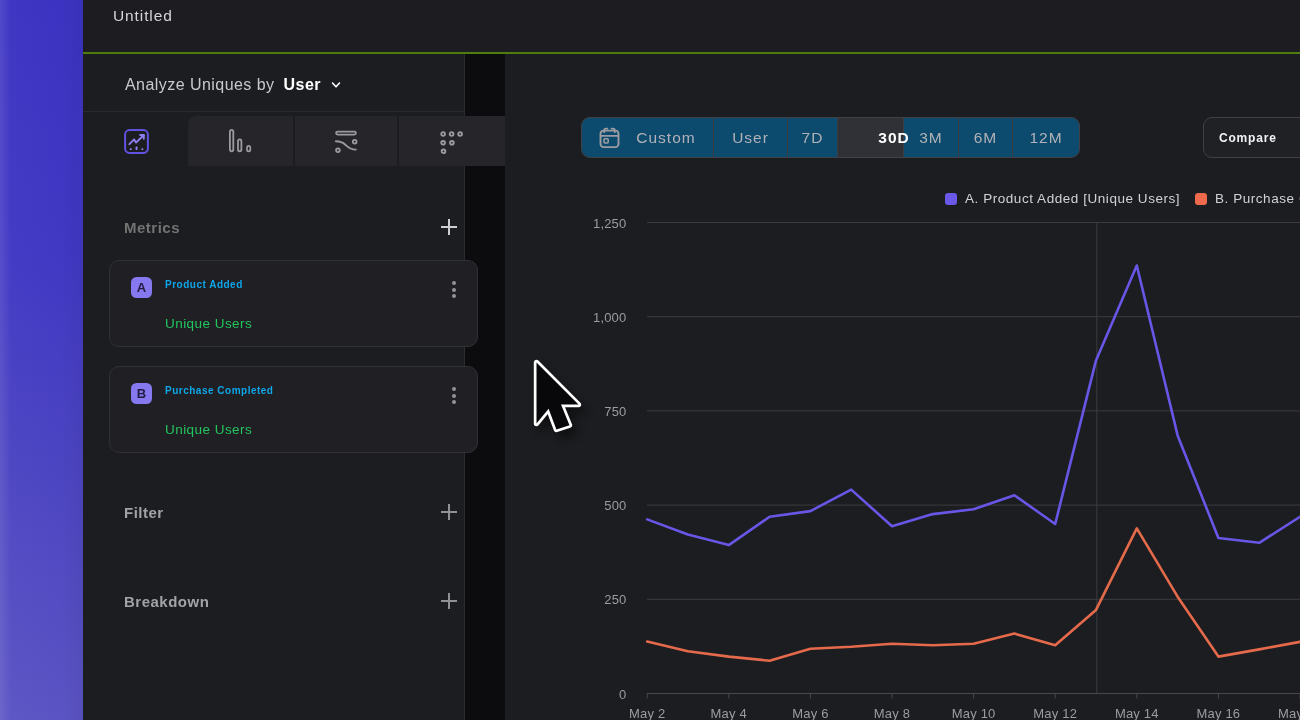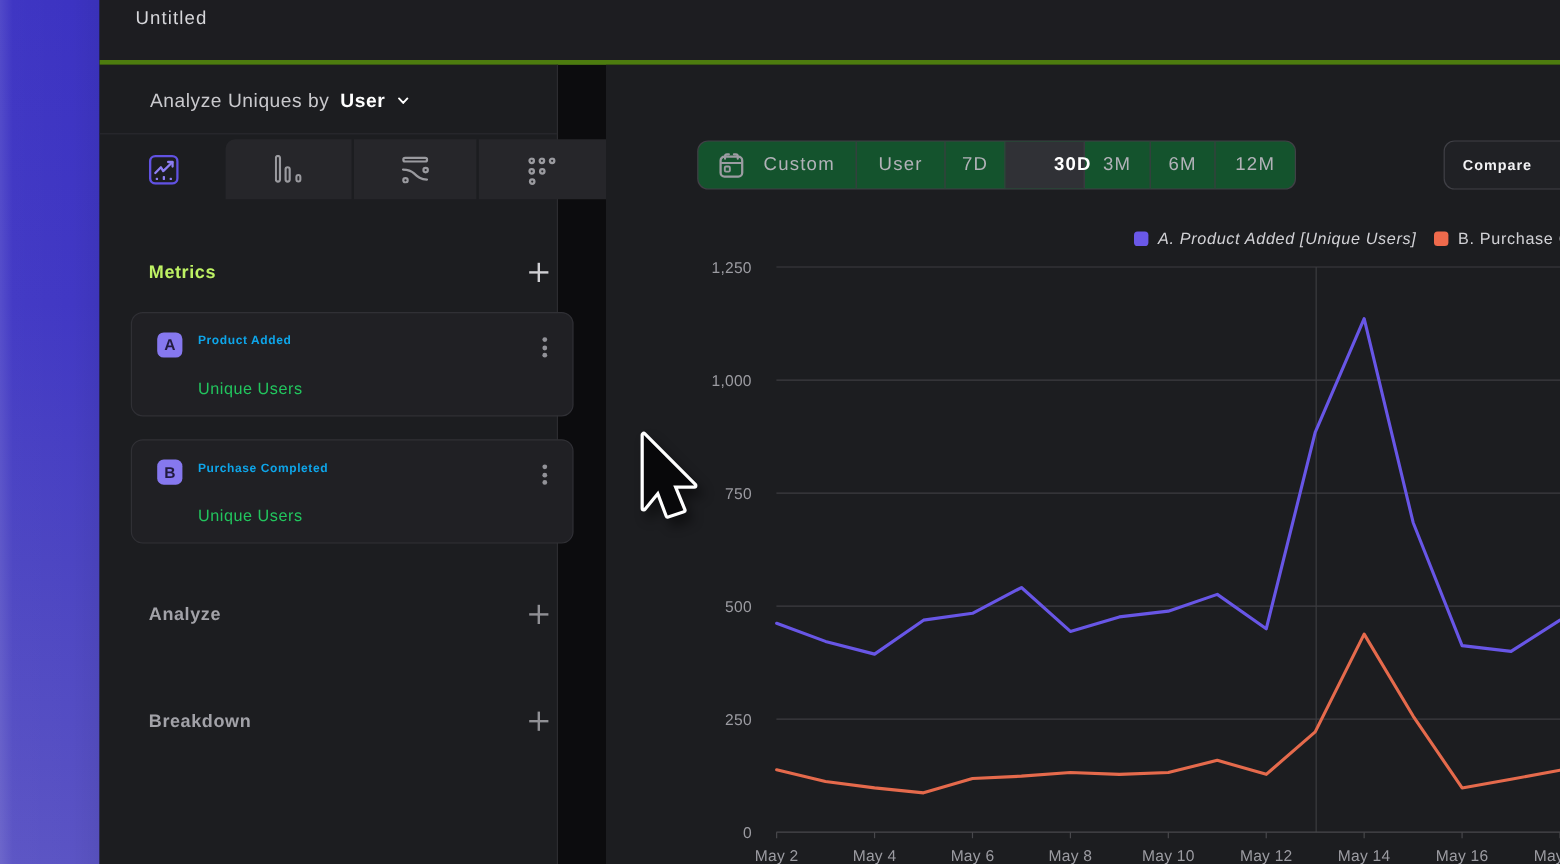--- a/index.html
+++ b/index.html
@@ -9,21 +9,21 @@
 
   
   .bluestrip { left:0; top:0; width:83px; height:720px;
     background:linear-gradient(180deg,#3c33c2 0%, #4138c4 35%, #4c45c2 65%, #5b54c4 100%);
   }
   .bluestrip::before { content:""; position:absolute; inset:0;
     background:linear-gradient(90deg, rgba(255,255,255,0.11) 0%, rgba(255,255,255,0.015) 13%, rgba(0,0,0,0) 72%, rgba(0,0,0,0.05) 100%);
   }
 
   
-  .header { left:83px; top:0; width:1217px; height:54px; background:#1d1d21; border-bottom:4px solid #4d7c0f; }
+  .header { left:83px; top:0; width:1217px; height:54px; background:#1d1d21; border-bottom:2px solid #4d7c0f; }
   .header .title { position:absolute; left:30px; top:7px; font-size:15.5px; color:#d6d6da; letter-spacing:0.9px; }
 
   .lpanel { left:83px; top:54px; width:382px; height:666px; background:#1c1d20; border-right:1px solid #2c2c30; }
   .analyzerow { position:absolute; left:0; top:0; width:100%; height:58px; border-bottom:1px solid #2a2a2e; }
   .analyzerow .t { position:absolute; left:42px; top:22px; font-size:16px; color:#c9c9cd; letter-spacing:0.45px; }
   .analyzerow .t b { color:#ffffff; font-weight:700; margin-left:9px; letter-spacing:0.5px; }
   .chev { display:inline-block; width:10px; height:10px; margin-left:10px; position:relative; top:0px; }
 
   .tabstrip { position:absolute; left:105px; top:62px; width:317px; height:50px; background:#26262a; border-radius:8px 0 0 0; }
   .tabdiv { position:absolute; top:62px; width:2px; height:50px; background:#1c1d20; }
@@ -40,21 +40,21 @@
     color:#221b40; font-size:13px; font-weight:700; text-align:center; line-height:21px; }
   .cardtitle { position:absolute; left:55px; top:18px; font-size:10px; font-weight:700; color:#0ea5e9; letter-spacing:0.5px; }
   .cardsub { position:absolute; left:55px; top:55px; font-size:13.5px; color:#22c55e; letter-spacing:0.45px; }
   .kebab { position:absolute; right:21px; top:20px; width:4px; }
   .kebab i { display:block; width:4px; height:4px; border-radius:50%; background:#929298; margin-bottom:2.6px; }
 
   
   .rarea { left:505px; top:54px; width:795px; height:666px; background:#1c1d20; }
 
   .seg { position:absolute; left:76px; top:63px; height:41px; display:flex; align-items:stretch;
-    border:1px solid #404046; border-radius:9px; overflow:hidden; background:#14532d; }
+    border:1px solid #404046; border-radius:9px; overflow:hidden; background:#0c4a6e; }
   .seg .s { display:flex; align-items:center; justify-content:center; font-size:15.5px; color:#b2b2b8; letter-spacing:1px;
     border-right:1px solid #3c3c42; padding:0; }
   .seg .s:last-child { border-right:none; }
   .seg .s.active { background:#303136; color:#ffffff; font-weight:700;padding-left:47px; }
   .cmp { position:absolute; left:698px; top:63px; height:41px; width:160px; border:1px solid #404046;
     border-radius:9px; display:flex; align-items:center; background:#202125; }
   .cmp span { margin-left:15px; font-size:12px; font-weight:700; color:#f2f2f4; letter-spacing:0.8px; }
 
   .legend { position:absolute; top:138px; height:13px; display:flex; align-items:center; font-size:13.5px; color:#d2d2d6; letter-spacing:0.55px; }
   .sw { width:12px; height:12px; border-radius:3px; display:inline-block; }
@@ -97,21 +97,21 @@
     </svg>
     <svg class="abs" style="left:357px; top:76.5px;" width="26" height="24" viewBox="0 0 26 24">
       <circle cx="3.1" cy="3" r="1.85" fill="none" stroke="#9a9a9f" stroke-width="1.9"></circle>
       <circle cx="11.6" cy="3" r="1.85" fill="none" stroke="#9a9a9f" stroke-width="1.9"></circle>
       <circle cx="20.1" cy="3" r="1.85" fill="none" stroke="#9a9a9f" stroke-width="1.9"></circle>
       <circle cx="3.1" cy="11.8" r="1.85" fill="none" stroke="#9a9a9f" stroke-width="1.9"></circle>
       <circle cx="11.9" cy="11.8" r="1.85" fill="none" stroke="#9a9a9f" stroke-width="1.9"></circle>
       <circle cx="3.5" cy="20.3" r="1.85" fill="none" stroke="#9a9a9f" stroke-width="1.9"></circle>
     </svg>
 
-    <div class="sechead" style="top:165px; color:#bef264;">Metrics</div>
+    <div class="sechead" style="top:165px; color:#737373;">Metrics</div>
     <div class="plus" style="top:165px;"></div>
 
     <div class="card" style="top:206px;">
       <div class="badge">A</div>
       <div class="cardtitle">Product Added</div>
       <div class="cardsub">Unique Users</div>
       <div class="kebab">
         <i></i>
         <i></i>
         <i></i>
@@ -121,21 +121,21 @@
       <div class="badge">B</div>
       <div class="cardtitle">Purchase Completed</div>
       <div class="cardsub">Unique Users</div>
       <div class="kebab">
         <i></i>
         <i></i>
         <i></i>
       </div>
     </div>
 
-    <div class="sechead" style="top:450px; color:#a2a2a8;">Analyze</div>
+    <div class="sechead" style="top:450px; color:#a2a2a8;">Filter</div>
     <div class="plus dim" style="top:450px;"></div>
     <div class="sechead" style="top:539px; color:#a2a2a8;">Breakdown</div>
     <div class="plus dim" style="top:539px;"></div>
   </div>
 
   <div class="abs rarea">
     <div class="seg">
       <div class="s" style="width:132px;">
         <svg width="21" height="22" viewBox="0 0 21 22" style="margin-right:16px; margin-top:1px;">
           <rect x="1.5" y="3.6" width="18" height="16.5" rx="3.2" fill="none" stroke="#9c9ca2" stroke-width="1.9"></rect>
@@ -149,21 +149,21 @@
       <div class="s" style="width:50px;">7D</div>
       <div class="s active" style="width:66px;">30D</div>
       <div class="s" style="width:55px;">3M</div>
       <div class="s" style="width:54px;">6M</div>
       <div class="s" style="width:66px;">12M</div>
     </div>
     <div class="cmp">
       <span>Compare</span>
     </div>
 
-    <div class="legend" style="left:440px;font-style:italic;"><span class="sw" style="background:#6a58e8; margin-right:8px;"></span>A. Product Added [Unique Users]</div>
+    <div class="legend" style="left:440px;"><span class="sw" style="background:#6a58e8; margin-right:8px;"></span>A. Product Added [Unique Users]</div>
     <div class="legend" style="left:690px; width:105px; overflow:hidden;">
       <span class="sw" style="background:#ef6a4c; margin-right:8px; flex:none;"></span>
       <span style="white-space:nowrap;">B. Purchase Completed [Unique Users]</span>
     </div>
   </div>
 
   <svg class="abs" style="left:505px; top:54px;" width="795" height="666" viewBox="505 54 795 666">
     <g stroke="#3c3c40" stroke-width="1">
       <line x1="647" y1="222.5" x2="1300" y2="222.5"></line>
       <line x1="647" y1="316.7" x2="1300" y2="316.7"></line>

